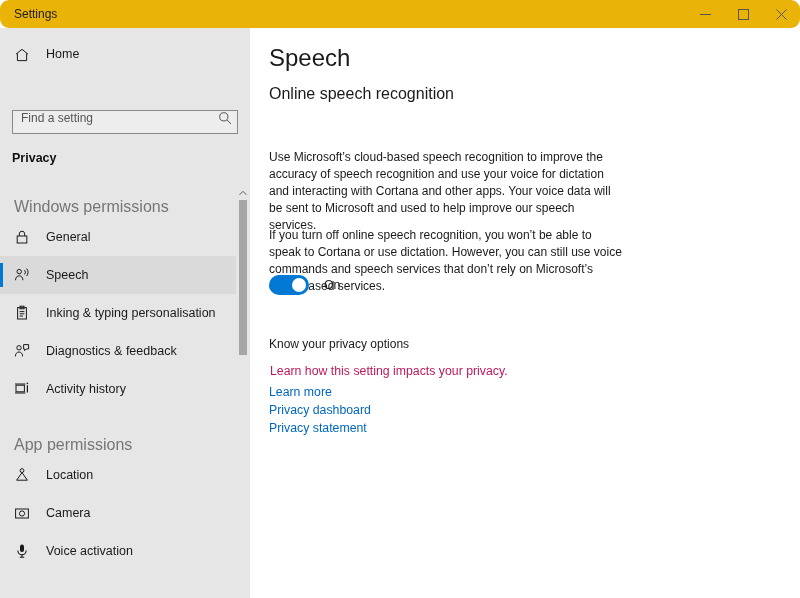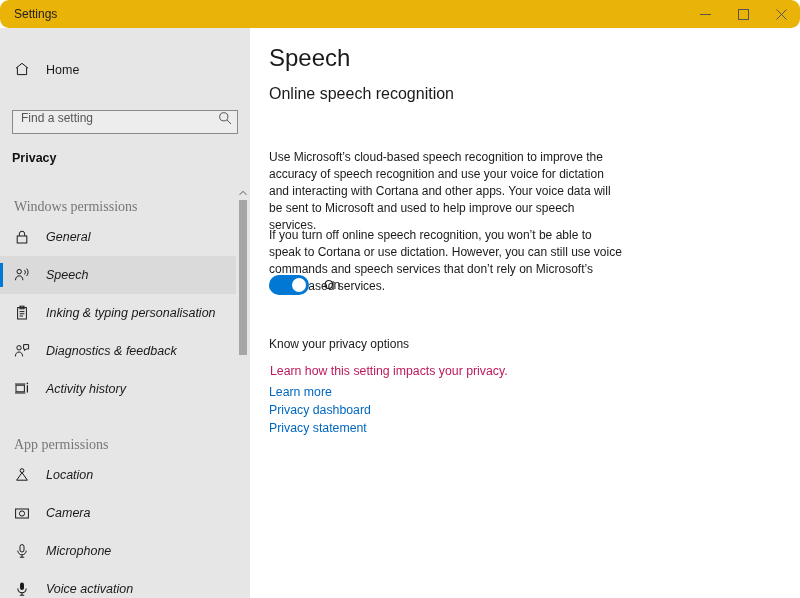--- a/index.html
+++ b/index.html
@@ -30,21 +30,21 @@
   .winbtn svg { display:block; }
 
   
   .sidebar {
     position:absolute; left:0; top:28px; width:250px; height:570px;
     background:#e6e6e6;
     overflow:hidden;
   }
   .nav-home {
     position:absolute; left:0; top:19px; width:250px; height:30px;
-    display:flex; align-items:flex-end; padding-left:14px;
+    display:flex; align-items:flex-start; padding-left:14px;
   }
   .nav-home .ic { width:22px; display:flex; align-items:center; }
   .nav-home .lb { font-size:12.5px; color:#1a1a1a; margin-left:10px; }
 
   .searchbox {
     position:absolute; left:12px; top:82px; width:226px; height:24px;
     background:#ededed; border:1px solid #8a8a8a;
     display:flex; align-items:flex-start;gap:24px;
   }
   .searchbox input {
@@ -57,29 +57,29 @@
 
   .privacy-title {
     position:absolute; left:12px; top:123px;
     font-size:12.5px; font-weight:bold; color:#111;
   }
 
   .navlist {
     position:absolute; left:0; top:155px; width:250px; height:443px;
   }
   .section-label {
-    font-size:14px; color:#767676;
-    padding-left:14px; height:22px; display:flex; align-items:center;font-family:Liberation Serif, serif;
+    font-size:16px; color:#767676;
+    padding-left:14px; height:22px; display:flex; align-items:center;
   }
   .section-label.first { margin-top:13px; }
   .section-label.second { margin-top:26px; }
 
   .navitem {
     position:relative; height:38px; width:250px;
-    display:flex; align-items:center; padding-left:14px;font-style:italic;
+    display:flex; align-items:center; padding-left:14px;
   }
   .navitem.selected { background:#dadada; }
   .navitem.selected::before {
     content:""; position:absolute; left:0; top:7px;
     width:3px; height:24px; background:#0078d4;
   }
   .navitem .ic {
     width:22px; display:flex; align-items:center; justify-content:flex-start;
     color:#1a1a1a;
   }
@@ -284,30 +284,20 @@
       <div class="navitem">
         <span class="ic">
           <svg width="16" height="16" viewBox="0 0 16 16">
             <rect x="1.6" y="4" width="12.8" height="9" fill="none" stroke="#1a1a1a" stroke-width="1"></rect>
             <circle cx="8" cy="8.5" r="2.6" fill="none" stroke="#1a1a1a" stroke-width="1"></circle>
           </svg>
         </span>
         <span class="lb">Camera</span>
       </div>
 
-      <div class="navitem">
-        <span class="ic">
-          <svg width="16" height="16" viewBox="0 0 16 16">
-            <rect x="6" y="1.6" width="4" height="7.4" rx="2" fill="none" stroke="#1a1a1a" stroke-width="1"></rect>
-            <path d="M3.8 7.6 a4.2 4.2 0 0 0 8.4 0" fill="none" stroke="#1a1a1a" stroke-width="1"></path>
-            <path d="M8 11.8 V14.2 M5.8 14.2 H10.2" stroke="#1a1a1a" stroke-width="1"></path>
-          </svg>
-        </span>
-        <span class="lb">Microphone</span>
-      </div>
 
       <div class="navitem">
         <span class="ic">
           <svg width="16" height="16" viewBox="0 0 16 16">
             <rect x="6" y="1.6" width="4" height="7.4" rx="2" fill="#1a1a1a"></rect>
             <path d="M3.8 7.6 a4.2 4.2 0 0 0 8.4 0" fill="none" stroke="#1a1a1a" stroke-width="1.1"></path>
             <path d="M8 11.8 V14.2 M5.8 14.2 H10.2" stroke="#1a1a1a" stroke-width="1.1"></path>
           </svg>
         </span>
         <span class="lb">Voice activation</span>

